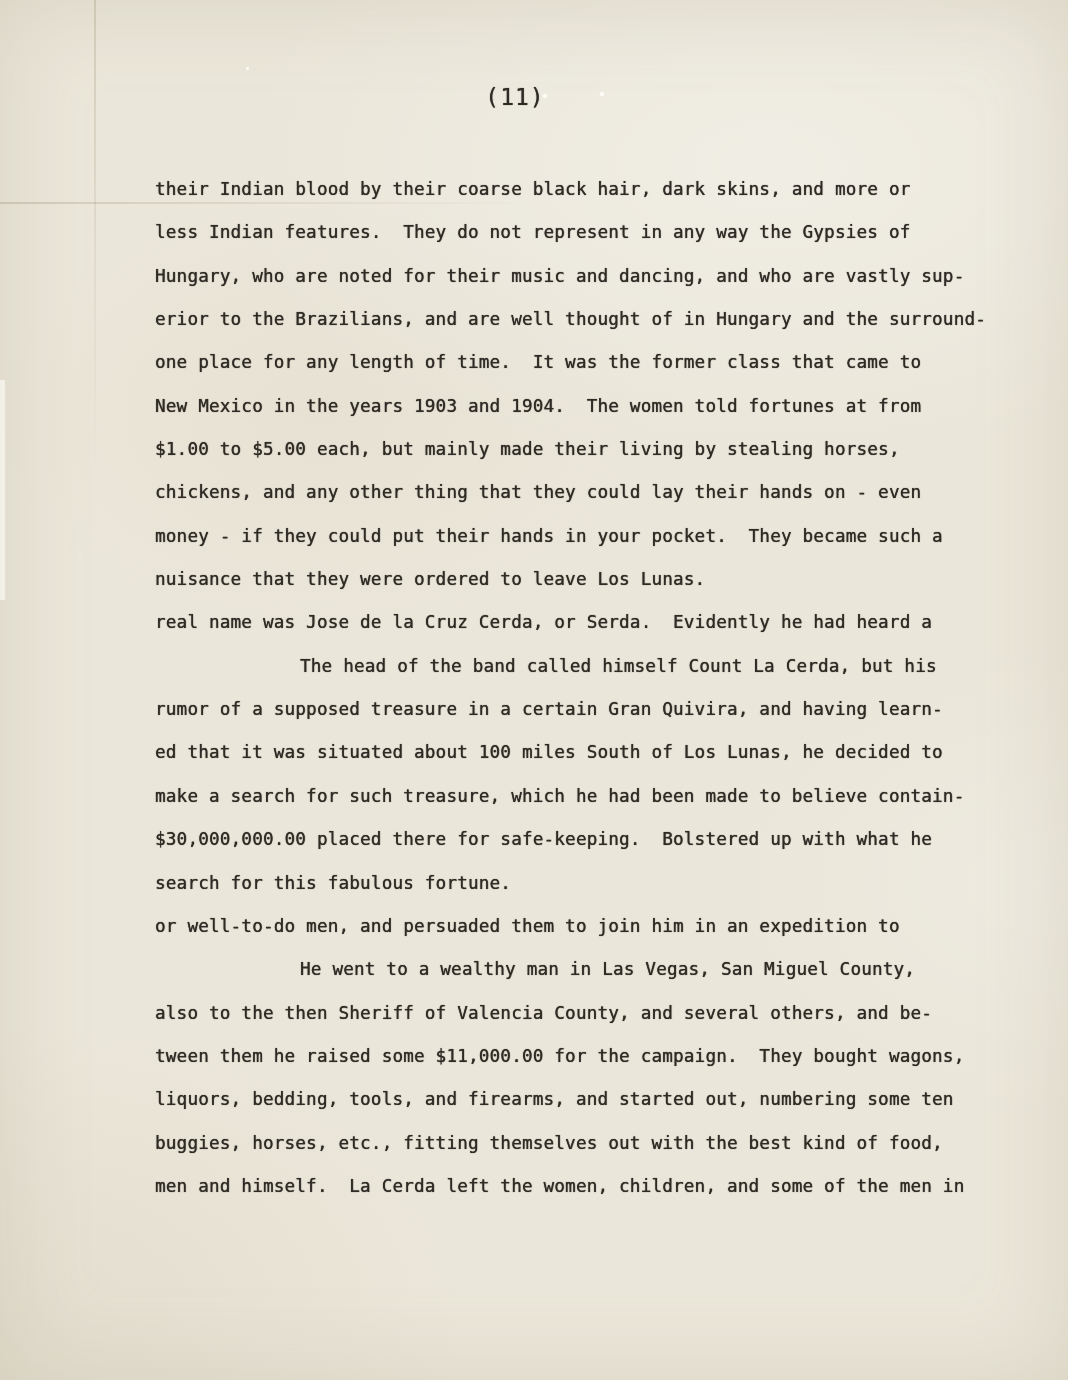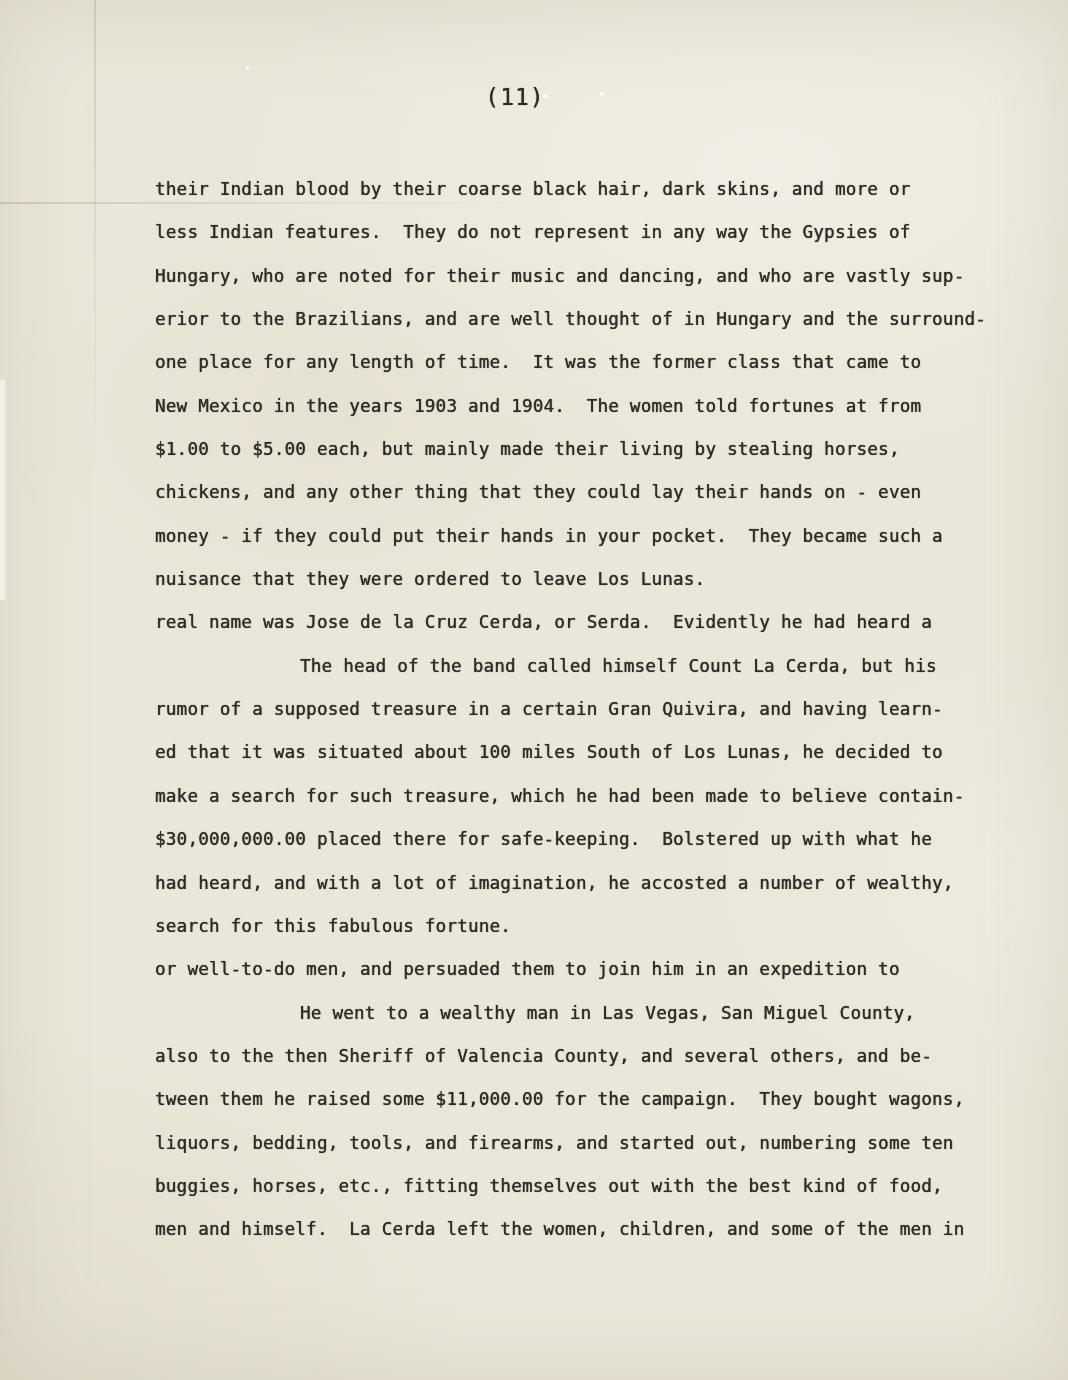--- a/index.html
+++ b/index.html
@@ -119,21 +119,20 @@
       <div class="line">$1.00 to $5.00 each, but mainly made their living by stealing horses,</div>
       <div class="line">chickens, and any other thing that they could lay their hands on - even</div>
       <div class="line">money - if they could put their hands in your pocket.  They became such a</div>
       <div class="line">nuisance that they were ordered to leave Los Lunas.</div>
       <div class="line">real name was Jose de la Cruz Cerda, or Serda.  Evidently he had heard a</div>
       <div class="line indent">The head of the band called himself Count La Cerda, but his</div>
       <div class="line">rumor of a supposed treasure in a certain Gran Quivira, and having learn-</div>
       <div class="line">ed that it was situated about 100 miles South of Los Lunas, he decided to</div>
       <div class="line">make a search for such treasure, which he had been made to believe contain-</div>
       <div class="line">$30,000,000.00 placed there for safe-keeping.  Bolstered up with what he</div>
-      <div class="line">had heard, and with a lot of imagination, he accosted a number of wealthy,</div>
       <div class="line">search for this fabulous fortune.</div>
       <div class="line">or well-to-do men, and persuaded them to join him in an expedition to</div>
       <div class="line indent">He went to a wealthy man in Las Vegas, San Miguel County,</div>
       <div class="line">also to the then Sheriff of Valencia County, and several others, and be-</div>
       <div class="line">tween them he raised some $11,000.00 for the campaign.  They bought wagons,</div>
       <div class="line">liquors, bedding, tools, and firearms, and started out, numbering some ten</div>
       <div class="line">buggies, horses, etc., fitting themselves out with the best kind of food,</div>
       <div class="line">men and himself.  La Cerda left the women, children, and some of the men in</div>
     </div>
 </div>

